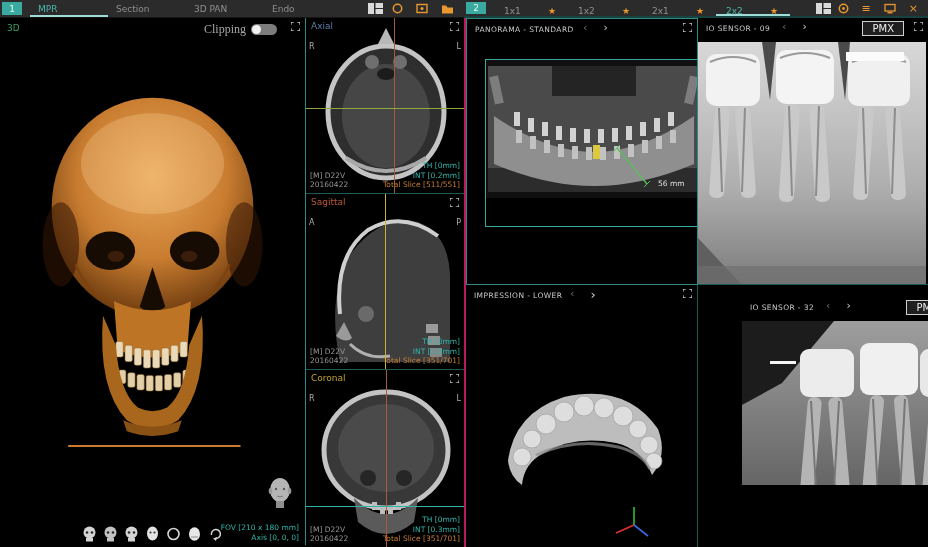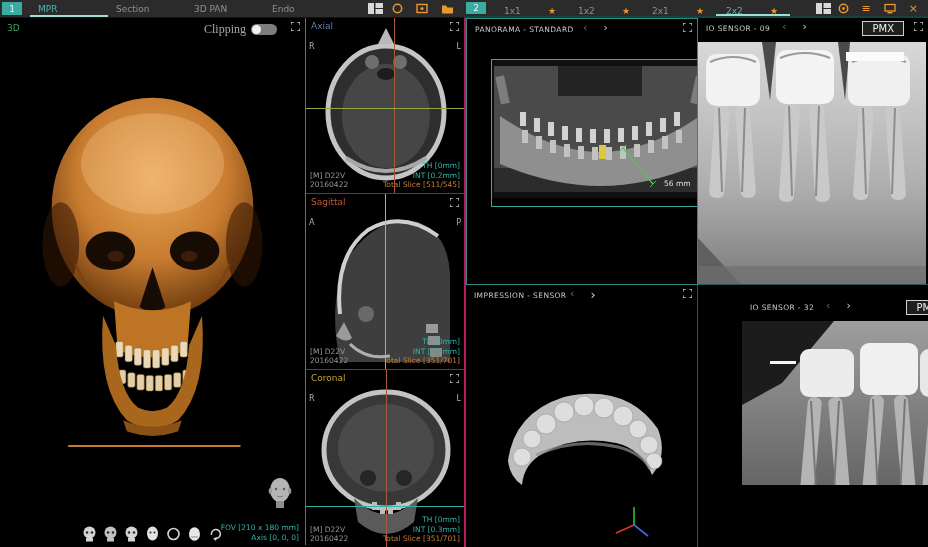--- a/index.html
+++ b/index.html
@@ -56,21 +56,21 @@
   .rp-tl { left:0; top:0; width:232px; height:267px; border:1px solid #2e8b84; }
   .rp-tr { left:232px; top:0; width:230px; height:267px; border-bottom:1px solid #1d5a55; }
   .rp-bl { left:0; top:267px; width:232px; height:262px; border-right:1px solid #1d5a55; }
   .rp-br { left:232px; top:279px; width:230px; height:188px;margin-left:44px; }
   .rp-header { position:absolute; top:0; left:0; right:0; height:20px; }
   .rp-title { position:absolute; left:8px; top:6px; font-size:7.5px; letter-spacing:.4px; color:#c9c9c9; white-space:nowrap; }
   .nav-arrows { position:absolute; top:2px; font-size:11px; color:#cfcfcf; display:flex; gap:16px; }
   .nav-arrows .dim { color:#6f6f6f; }
   .pmx-btn { position:absolute; right:24px; top:3px; font-size:10px; color:#ececec; border:1px solid #cfcfcf;
              border-radius:0; padding:1px 9px; background:#1f1f1f; }
-  .pano-img { position:absolute; left:24px; top:40px; width:218px; height:148px; border:1px solid #3aa99f; }
+  .pano-img { position:absolute; left:18px; top:40px; width:218px; height:168px; border:1px solid #3aa99f; }
   .fill-img { position:absolute; left:0; right:0; bottom:0; top:24px; }
 </style>
 </head>
 <body>
 
 <div class="screen">
 
   <div class="topbar topbar-left">
     <div class="win-badge">1</div>
     <div class="ltab active">
@@ -278,21 +278,21 @@
       </span>
       <span class="orient" style="left:3px; top:24px;">R</span>
       <span class="orient" style="right:3px; top:24px;">L</span>
       <div class="ovl-bl">
         <div>[M] D22V</div>
         <div>20160422</div>
       </div>
       <div class="ovl-br">
         <div>TH [0mm]</div>
         <div>INT [0.2mm]</div>
-        <div class="total">Total Slice [511/545]</div>
+        <div class="total">Total Slice [511/551]</div>
       </div>
     </div>
 
     <div class="slice-panel">
       <svg class="slice-svg" width="158" height="176" viewBox="0 0 158 176">
         <rect width="158" height="176" fill="#000"></rect>
         <path d="M34 168 Q20 100 46 58 Q76 20 112 28 Q142 40 144 80 L144 168 Z" fill="#3e3e3e"></path>
         <path d="M34 120 Q28 62 62 36 Q96 16 132 42" stroke="#cfcfcf" stroke-width="4" fill="none"></path>
         <path d="M38 128 L30 142 Q40 150 46 144 Z" fill="#9a9a9a"></path>
         <circle cx="60" cy="120" r="8" fill="#6a6a6a"></circle>
@@ -467,21 +467,21 @@
           </g>
           <rect x="148" y="10" width="58" height="9" fill="#fbfbfb"></rect>
           <polygon points="0,196 44,243 0,243" fill="#5f5f5f"></polygon>
           <rect x="0" y="224" width="228" height="19" fill="#6e6e6e" opacity="0.65"></rect>
         </svg>
       </div>
     </div>
 
     <div class="rpanel rp-bl">
       <div class="rp-header">
-        <span class="rp-title">IMPRESSION - SENSOR</span>
+        <span class="rp-title">IMPRESSION - LOWER</span>
         <div class="nav-arrows" style="left:104px;">
           <span class="dim">‹</span>
           <span style="font-size:13px;">›</span>
         </div>
         <span class="fs-wrap">
           <svg width="9" height="9" viewBox="0 0 10 10">
               <path d="M0 3V0h3M7 0h3v3M10 7v3H7M3 10H0V7" fill="none" stroke="#cfcfcf" stroke-width="1.4"></path>
             </svg>
         </span>
       </div>

